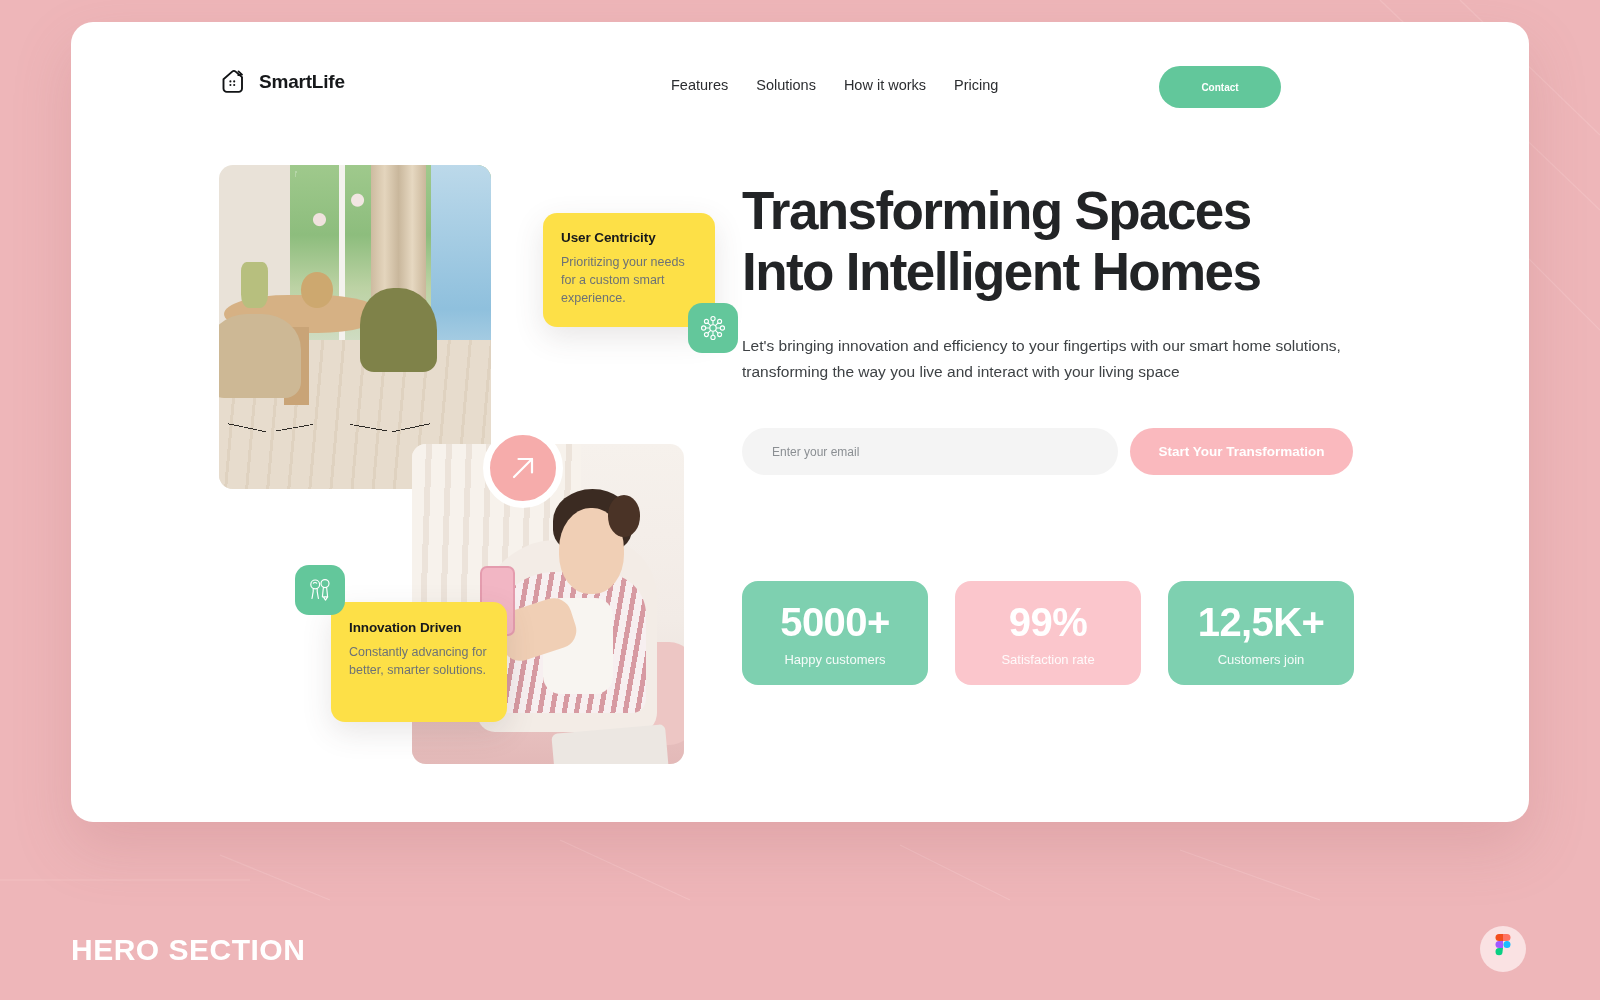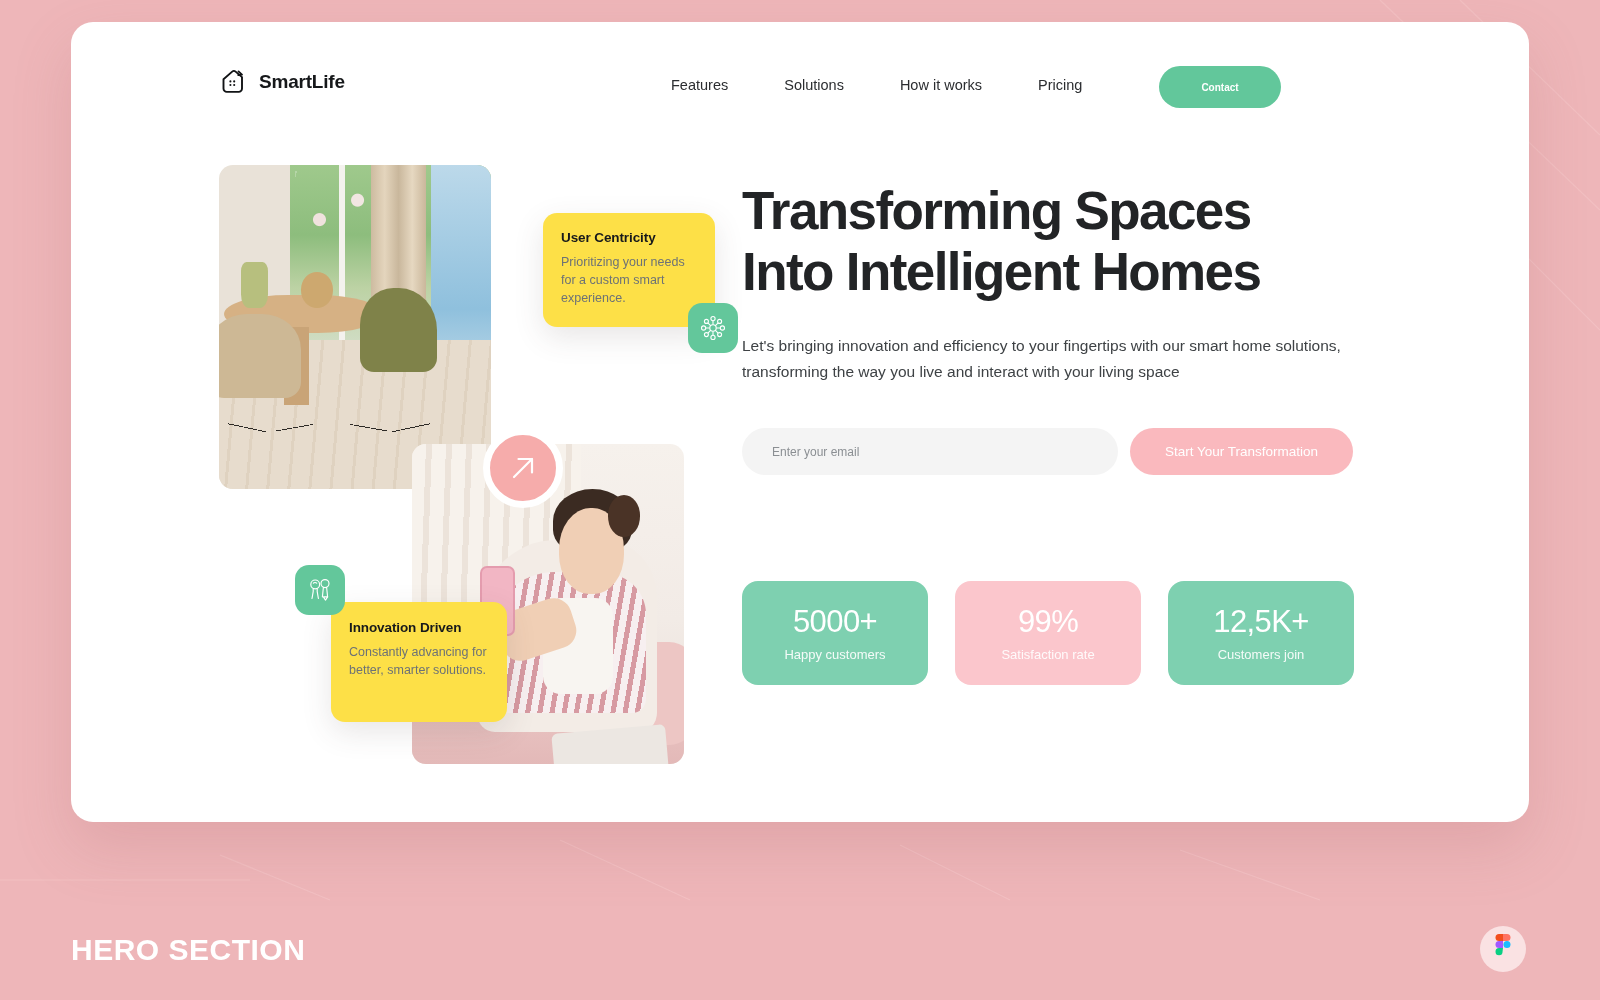--- a/index.html
+++ b/index.html
@@ -22,21 +22,21 @@
 
   
   .header {
     position:absolute; left:0; top:0; width:100%; height:130px;
     display:flex; align-items:center;
   }
   .brand { position:absolute; left:148px; top:45px; display:flex; align-items:center; gap:10px; }
   .brand-mark { width:30px; height:30px; display:block; }
   .brand-name { font-size:19px; font-weight:bold; color:#16181a; letter-spacing:-.2px; }
 
-  .nav { position:absolute; left:600px; top:55px; display:flex; align-items:center; gap:56px; }
+  .nav { position:absolute; left:600px; top:55px; display:flex; align-items:center; gap:28px; }
   .nav-item { font-size:14.5px; color:#2b2d30; white-space:nowrap; cursor:pointer; }
 
   .contact-btn {
     position:absolute; left:1088px; top:44px; width:122px; height:42px;
     background:#62c79b; border-radius:21px; border:none;
     color:#ffffff; font-size:10px; font-weight:bold;
     font-family:"Liberation Sans", sans-serif; cursor:pointer;
     display:flex; align-items:center; justify-content:center;
   }
 
@@ -157,30 +157,30 @@
   .email-input {
     width:376px; height:47px; border:none; border-radius:24px;
     background:#f4f4f4; padding:0 30px;
     font-size:12px; color:#54585c;
     font-family:"Liberation Sans", sans-serif;
   }
   .email-input::placeholder { color:#8b8f93; }
   .submit-btn {
     width:223px; height:47px; border:none; border-radius:24px;
     background:#fab9be; color:#ffffff;
-    font-size:13.5px; font-weight:normal; cursor:pointer;
+    font-size:13.5px; font-weight:bold; cursor:pointer;
     font-family:"Liberation Sans", sans-serif;
   }
 
   .stats { margin-top:106px; display:flex; gap:27px; }
   .stat {
     width:186px; height:104px; border-radius:16px;
     display:flex; flex-direction:column; align-items:center; justify-content:center; gap:7px;
   }
-  .stat-value { font-size:31px; font-weight:normal; color:#ffffff; letter-spacing:-.6px; }
+  .stat-value { font-size:40px; font-weight:bold; color:#ffffff; letter-spacing:-.6px; }
   .stat-label { font-size:13px; color:#ffffff; opacity:.92; }
 
   
   .footer-label {
     position:absolute; left:71px; bottom:33px;
     font-size:30px; font-weight:bold; color:#ffffff; letter-spacing:.5px;
   }
   .figma-badge {
     position:absolute; right:74px; bottom:28px;
     width:46px; height:46px; border-radius:50%;

